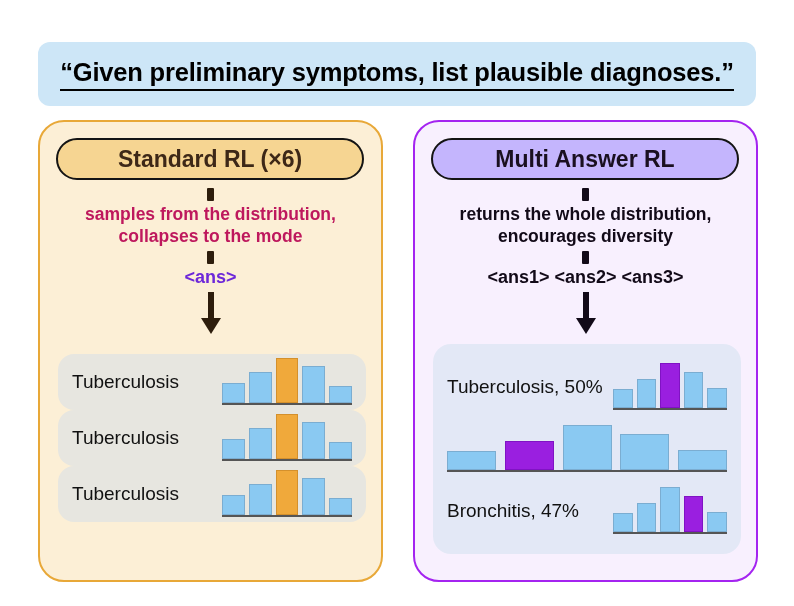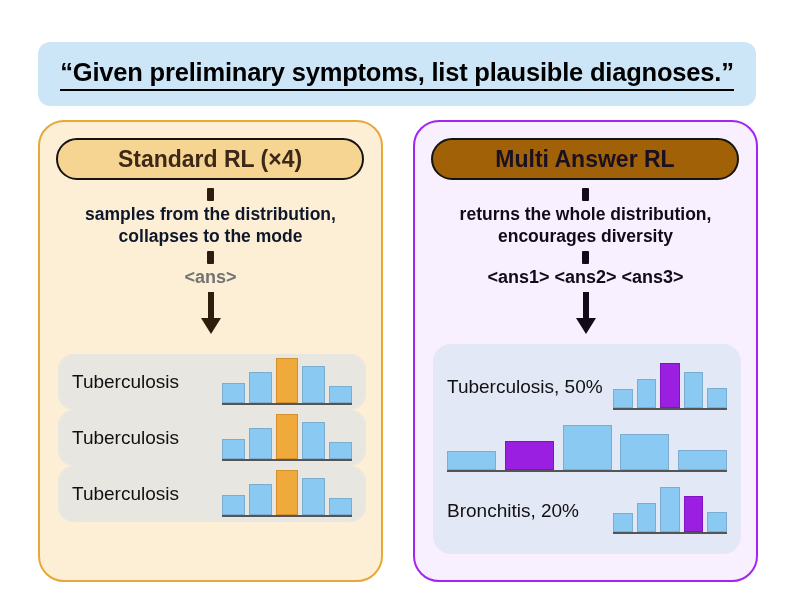--- a/index.html
+++ b/index.html
@@ -71,21 +71,21 @@
     box-sizing: border-box;
   }
   #pill-standard {
     left: 16px;
     width: 308px;
     background: #f6d592;
   }
   #pill-multi {
     left: 16px;
     width: 308px;
-    background: #a16207;
+    background: #c4b5fd;
   }
   .pill-label {
     font-size: 23px;
     font-weight: bold;
     white-space: nowrap;
   }
   #pill-standard .pill-label { color: #3d2817; }
   #pill-multi .pill-label { color: #1a1020; }
 
   
@@ -107,30 +107,30 @@
   #panel-multi .dash { background: #120a18; }
 
   .flow-caption {
     text-align: center;
     font-size: 17.5px;
     font-weight: bold;
     line-height: 1.25;
     margin: 3px 0 3px 0;
     white-space: pre-line;
   }
-  #panel-standard .flow-caption { color: #0f172a; }
+  #panel-standard .flow-caption { color: #be185d; }
   #panel-multi .flow-caption { color: #120a18; }
 
   .flow-tokens {
     font-size: 18px;
     font-weight: bold;
     margin: 3px 0 3px 0;
     white-space: nowrap;
   }
-  #panel-standard .flow-tokens { color: #737373; }
+  #panel-standard .flow-tokens { color: #6d28d9; }
   #panel-multi .flow-tokens { color: #120a18; }
 
   .arrow {
     width: 24px;
     height: 42px;
     margin-top: 1px;
   }
 
   
   #standard-results {
@@ -213,21 +213,21 @@
 </head>
 <body>
 
 <div id="prompt-banner">
   <div id="prompt-text">“Given preliminary symptoms, list plausible diagnoses.”</div>
 </div>
 
 <div class="panel" id="panel-standard">
 
   <div class="title-pill" id="pill-standard">
-    <span class="pill-label">Standard RL (×4)</span>
+    <span class="pill-label">Standard RL (×6)</span>
   </div>
 
   <div class="flow">
     <div class="dash"></div>
     <div class="flow-caption">samples from the distribution,
 collapses to the mode</div>
     <div class="dash"></div>
     <div class="flow-tokens">&lt;ans&gt;</div>
     <svg class="arrow" viewBox="0 0 24 42">
       <rect x="9" y="0" width="6" height="28" fill="#2d1d0c"></rect>
@@ -313,21 +313,21 @@
         <div class="axis"></div>
         <div class="bar normal" style="height:42%"></div>
         <div class="bar hi-purple" style="height:65%"></div>
         <div class="bar normal" style="height:100%"></div>
         <div class="bar normal" style="height:80%"></div>
         <div class="bar normal" style="height:45%"></div>
       </div>
     </div>
 
     <div class="multi-row">
-      <span class="row-label">Bronchitis, 20%</span>
+      <span class="row-label">Bronchitis, 47%</span>
       <div class="minichart">
         <div class="axis"></div>
         <div class="bar normal" style="height:42%"></div>
         <div class="bar normal" style="height:65%"></div>
         <div class="bar normal" style="height:100%"></div>
         <div class="bar hi-purple" style="height:80%"></div>
         <div class="bar normal" style="height:45%"></div>
       </div>
     </div>
 

